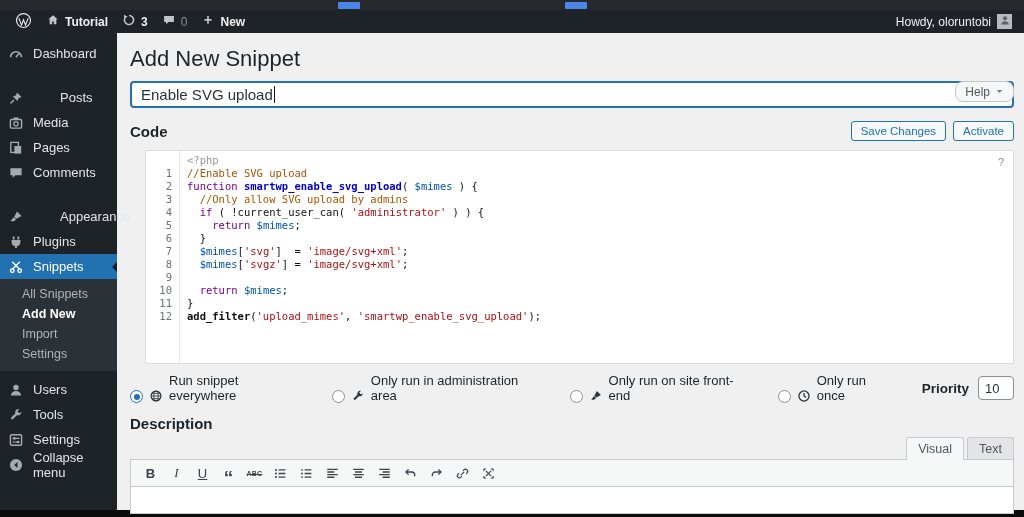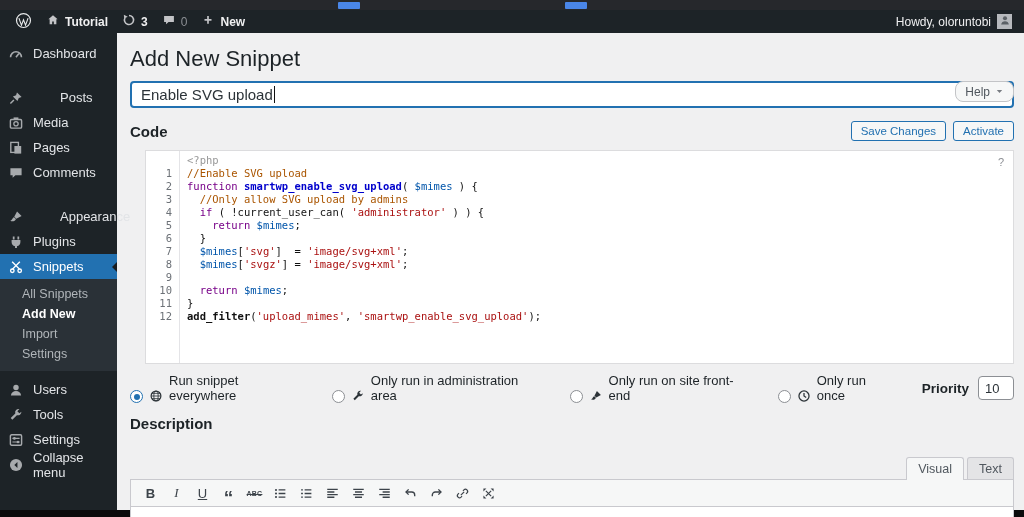--- a/index.html
+++ b/index.html
@@ -69,21 +69,21 @@
   .radio.sel::after{ content:""; position:absolute; left:2.5px; top:2.5px; right:2.5px; bottom:2.5px;
     border-radius:50%; background:#2271b1; }
   .scope-opt svg{ width:14px; height:14px; color:#2c3338; flex:none; }
   .priority{ margin-left:auto; display:flex; align-items:center; gap:9px; }
   .priority-label{ font-weight:bold; font-size:13.5px; }
   .priority-input{ width:36px; height:24px; border:1px solid #8c8f94; border-radius:4px; font-size:13px;
     padding:0 6px; color:#2c3338; font-family:inherit; background:#fff; }
   
   .desc-heading{ margin-top:12px; }
   .desc-editor{ margin-top:4px; }
-  .tabs-row{ display:flex; justify-content:flex-end; gap:3px; margin-top:24px; }
+  .tabs-row{ display:flex; justify-content:flex-end; gap:3px; margin-top:4px; }
   .ed-tab{ font-size:12.5px; color:#50575e; padding:4px 11px; border:1px solid #c9c9ce; border-bottom:none;
     border-radius:3px 3px 0 0; background:#e4e4e6; cursor:pointer; position:relative; top:1px; font-family:inherit; }
   .ed-tab.active{ background:#f6f7f7; z-index:2; }
   .ed-toolbar{ background:#f6f7f7; border:1px solid #c9c9ce; height:28px; display:flex; align-items:center;
     gap:1px; padding:0 7px; position:relative; z-index:1; }
   .tb-btn{ width:25px; height:22px; display:flex; align-items:center; justify-content:center;
     background:transparent; border:none; cursor:pointer; color:#3c434a; font-family:inherit; }
   .tb-btn svg{ width:15px; height:15px; }
   .tb-glyph-B{ font-weight:bold; font-size:13px; }
   .tb-glyph-I{ font-style:italic; font-size:13px; font-family:"Liberation Serif", serif; }

